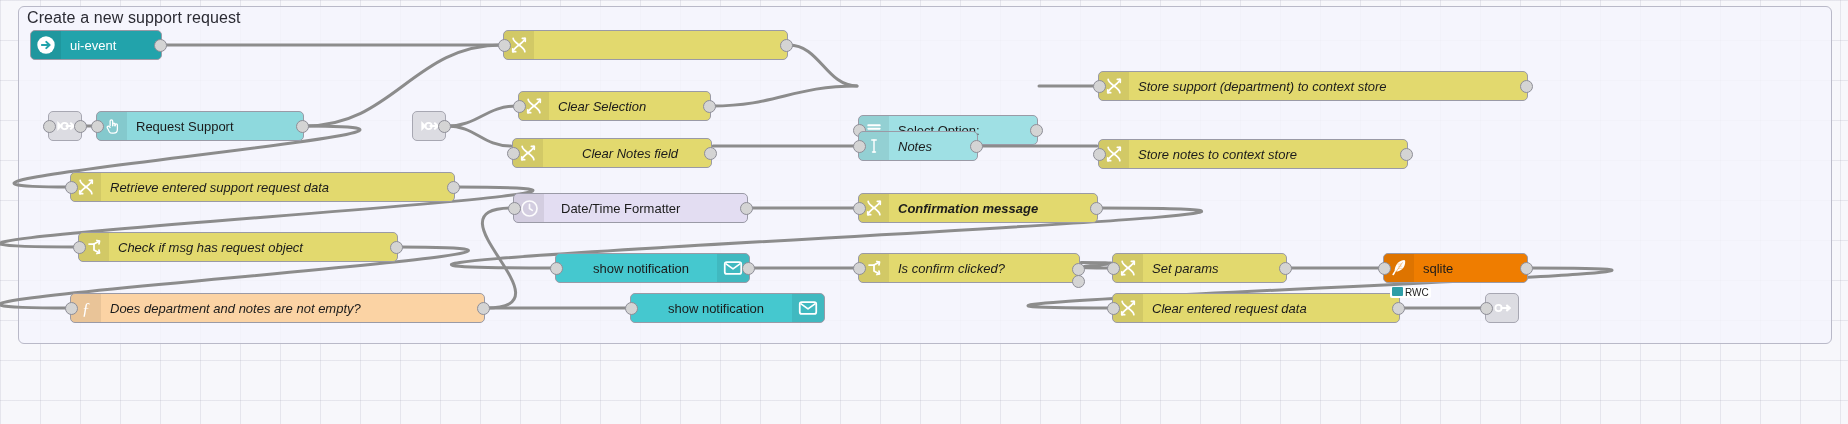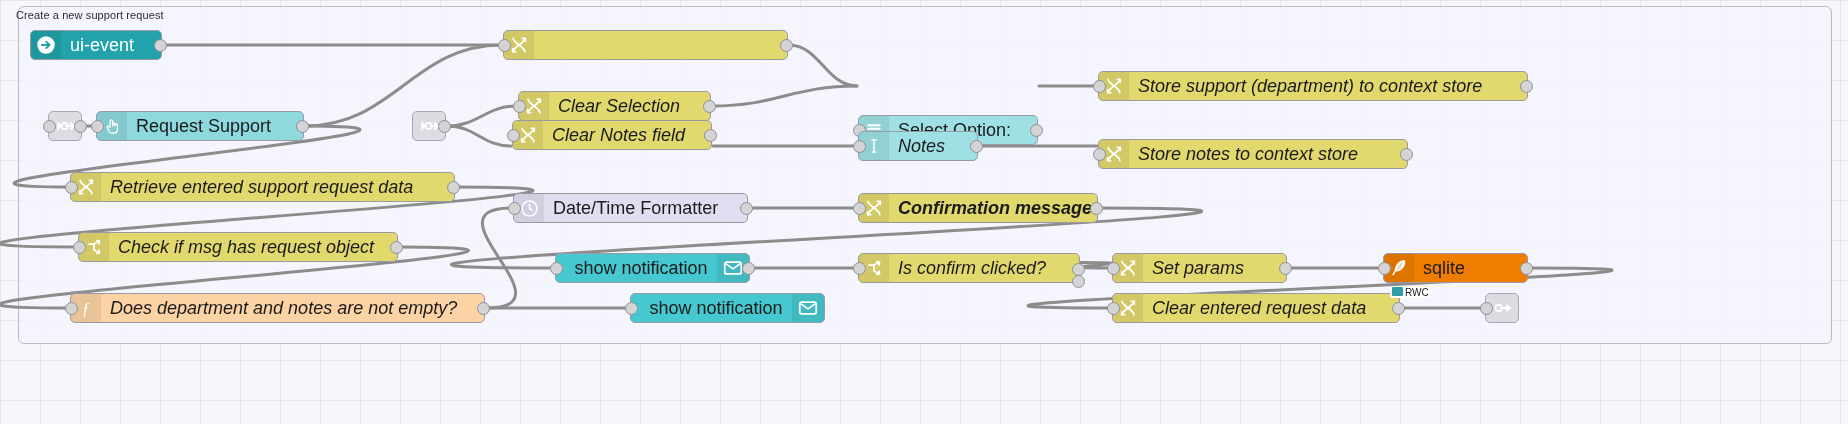--- a/index.html
+++ b/index.html
@@ -5,29 +5,29 @@
   html,body{margin:0;padding:0;background:#fff;}
   body{font-family:"Liberation Sans",sans-serif;}
   #canvas{position:relative;width:1848px;height:424px;background:#f7f7fb;overflow:hidden;}
   #grid{position:absolute;inset:0;
     background-image:
       linear-gradient(to right, rgba(150,150,170,.18) 1px, transparent 1px),
       linear-gradient(to bottom, rgba(150,150,170,.18) 1px, transparent 1px);
     background-size:40px 40px;}
   #group{position:absolute;left:18px;top:6px;width:1812px;height:336px;
     background:rgba(244,244,252,.82);border:1px solid #b9b9c8;border-radius:6px;}
-  #group-label{position:absolute;left:16px;top:9px;font-size:11px;color:#2b2b33;
+  #group-label{position:absolute;left:27px;top:9px;font-size:16px;color:#2b2b33;
     letter-spacing:.1px;}
   #wires{position:absolute;inset:0;pointer-events:none;}
   .node{position:absolute;box-sizing:border-box;border:1px solid #9a9aa6;border-radius:5px;
     display:flex;align-items:center;height:30px;overflow:visible;}
   .node .ic{width:30px;height:100%;display:flex;align-items:center;justify-content:center;
     flex:0 0 30px;border-radius:4px 0 0 4px;background:rgba(0,0,0,.07);}
   .node .ic.right{border-radius:0 4px 4px 0;flex:0 0 32px;}
-  .node .lbl{flex:1;padding:0 9px;font-size:18px;color:#1b1b1b;white-space:nowrap;
+  .node .lbl{flex:1;padding:0 9px;font-size:13px;color:#1b1b1b;white-space:nowrap;
     overflow:hidden;}
   .node.italic .lbl{font-style:italic;}
   .node.ctr .lbl{text-align:center;padding-right:0;}
   .port{position:absolute;width:11px;height:11px;border-radius:50%;background:#d4d4d4;
     border:1px solid #8e8e97;top:50%;margin-top:-6px;}
   .port.in{left:-6px;} .port.out{right:-6px;}
   .port.o1{top:9px;margin-top:0;} .port.o2{top:21px;margin-top:0;}
   
   .t-change{background:#e2d96e;}
   .t-switch{background:#e2d96e;}
@@ -181,21 +181,21 @@
             <path d="M5 4c0 6 14 10 14 16"></path>
             <path d="M19 4C19 10 5 14 5 20"></path>
             <path d="M16 4h3.5v3.5"></path>
             <path d="M8 20H4.5v-3.5"></path>
           </svg>
         </span>
         <span class="lbl">Clear Selection</span>
         <span class="port in"></span>
         <span class="port out"></span>
       </div>
-      <div class="node t-change italic" style="left: 512px; top: 120px; width: 200px;">
+      <div class="node t-change italic" style="left: 512px; top: 138px; width: 200px; gap: 30px;">
         <span class="ic">
           <svg class="glyph" width="20" height="20" viewBox="0 0 24 24" fill="none" stroke="#fff" stroke-width="2.1" stroke-linecap="round" stroke-linejoin="round">
             <path d="M5 4c0 6 14 10 14 16"></path>
             <path d="M19 4C19 10 5 14 5 20"></path>
             <path d="M16 4h3.5v3.5"></path>
             <path d="M8 20H4.5v-3.5"></path>
           </svg>
         </span>
         <span class="lbl">Clear Notes field</span>
         <span class="port in"></span>
@@ -245,21 +245,21 @@
             <path d="M18 5l-6 3.5v7L18 19"></path>
             <path d="M12 8.5H6"></path>
             <path d="M15.5 4.2 18.6 5 18 8.2"></path>
             <path d="M15.5 19.8 18.6 19 18 15.8"></path>
           </svg>
         </span>
         <span class="lbl">Check if msg has request object</span>
         <span class="port in"></span>
         <span class="port out"></span>
       </div>
-      <div class="node t-datetime" style="left: 513px; top: 193px; width: 235px;">
+      <div class="node t-datetime" style="left: 513px; top: 193px; width: 235px; gap: 8px;">
         <span class="ic">
           <svg class="glyph" width="21" height="21" viewBox="0 0 24 24" fill="none" stroke="#ffffff" stroke-width="1.9" stroke-linecap="round">
             <circle cx="12" cy="12" r="8.6" opacity=".92"></circle>
             <path d="M12 7.3V12l3.2 2.1" opacity=".92"></path>
           </svg>
         </span>
         <span class="lbl">Date/Time Formatter</span>
         <span class="port in"></span>
         <span class="port out"></span>
       </div>

